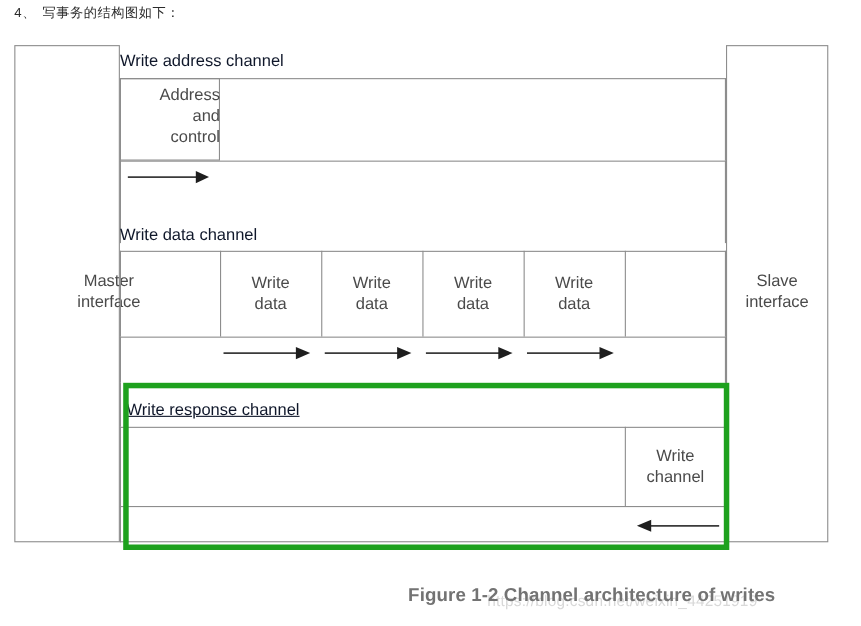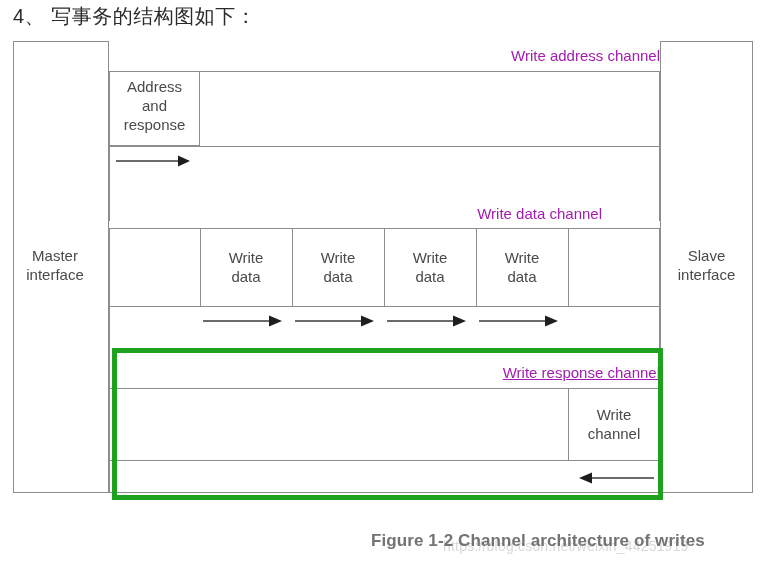--- a/index.html
+++ b/index.html
@@ -14,21 +14,21 @@
     font-family: "Liberation Sans", sans-serif;
     color: #3a3a3a;
     overflow: hidden;
   }
 
   
   #doc-heading {
     position: absolute;
     left: 13px;
     top: 3px;
-    font-size: 20px;
+    font-size: 12px;
     color: #2b2b2b;
     letter-spacing: 0.5px;
     white-space: nowrap;
   }
   #doc-heading .num { margin-right: 6px; }
 
   
   #figure {
     position: absolute;
     left: 0;
@@ -58,24 +58,24 @@
     position: absolute;
     text-align: center;
     font-size: 15px;
     line-height: 19px;
     color: #4a4a4a;
     white-space: nowrap;
   }
 
   .chan-title {
     position: absolute;
-    text-align: right;
+    text-align: left;
     font-size: 15px;
     line-height: 19px;
-    color: #a21caf;
+    color: #0f172a;
     white-space: nowrap;
   }
 
   .cell-label {
     position: absolute;
     text-align: center;
     font-size: 15px;
     line-height: 19px;
     color: #4a4a4a;
     white-space: nowrap;
@@ -117,42 +117,42 @@
 </head>
 <body>
 
 <div id="doc-heading">
   <span class="num">4、</span><span>写事务的结构图如下：</span>
 </div>
 
 <div id="figure">
 
   <div class="box" style="left:13px; top:41px; width:96px; height:452px;"></div>
-  <div class="iface-label" style="left:13px; top:246px; width:84px;">
+  <div class="iface-label" style="left:13px; top:246px; width:84px;padding-left:44px;">
     <div>Master</div>
     <div>interface</div>
   </div>
 
   <div class="box" style="left:660px; top:41px; width:93px; height:452px;"></div>
   <div class="iface-label" style="left:660px; top:246px; width:93px;">
     <div>Slave</div>
     <div>interface</div>
   </div>
 
   <div class="line-v" style="left:109px; top:71px; height:75px;"></div>
   <div class="line-v" style="left:659px; top:71px; height:75px;"></div>
 
   <div class="line-h" style="left:109px; top:71px; width:551px;"></div>
   <div class="chan-title" style="left:109px; top:46px; width:551px;">Write address channel</div>
 
   <div class="box" style="left:109px; top:71px; width:91px; height:75px;"></div>
-  <div class="cell-label" style="left:109px; top:77px; width:91px;">
+  <div class="cell-label" style="left:109px; top:77px; width:91px;text-align:right;">
     <div>Address</div>
     <div>and</div>
-    <div>response</div>
+    <div>control</div>
   </div>
 
   <div class="line-h" style="left:109px; top:146px; width:551px;"></div>
 
   <div class="line-v" style="left:109px; top:146px; height:75px;"></div>
   <div class="line-v" style="left:659px; top:146px; height:75px;"></div>
 
   <svg class="arrow" style="left:116px; top:152px;" width="80" height="18" viewBox="0 0 80 18">
     <line x1="0" y1="9" x2="64" y2="9" stroke="#3a3a3a" stroke-width="1.6"></line>
     <polygon points="62,3.5 74,9 62,14.5" fill="#1e1e1e"></polygon>

